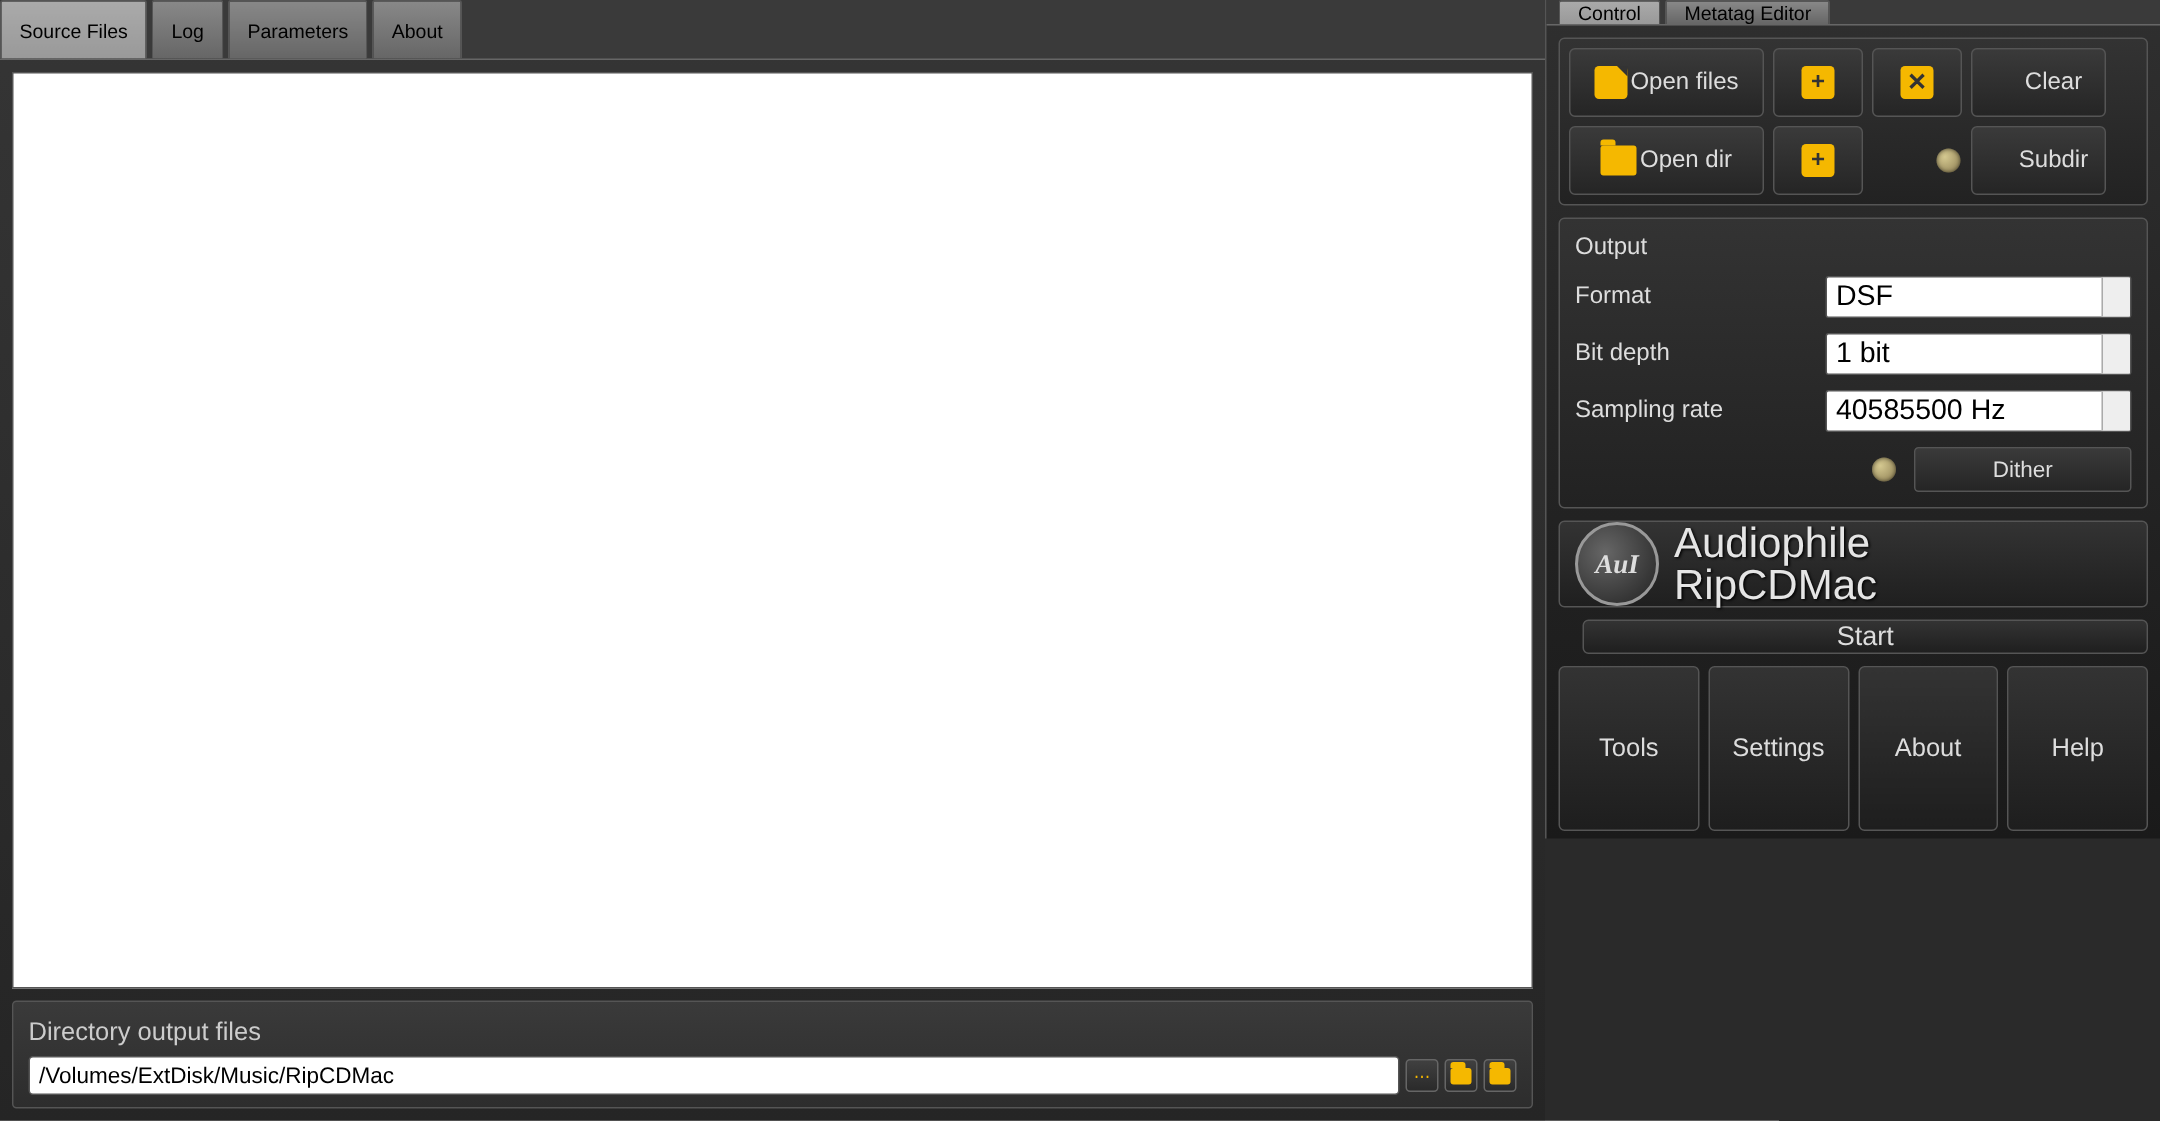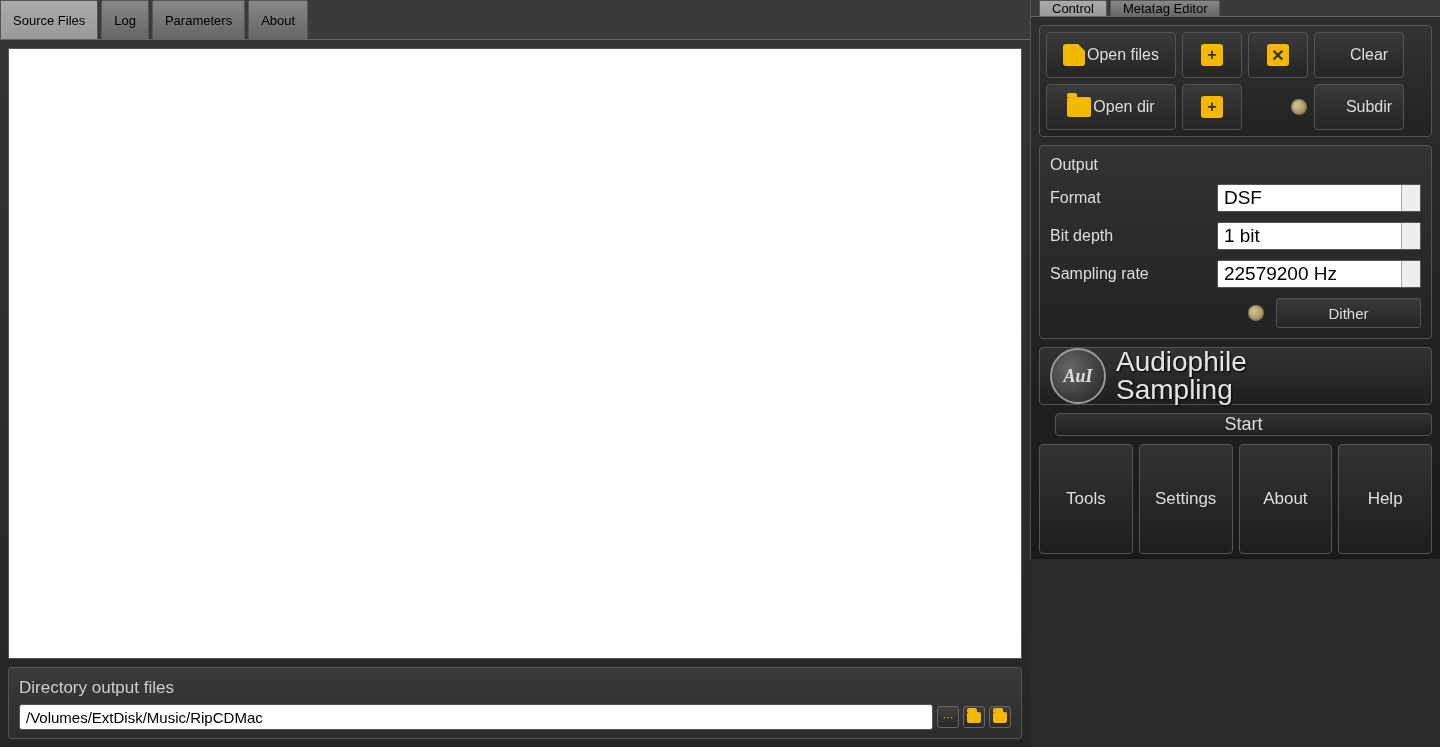--- a/index.html
+++ b/index.html
@@ -372,33 +372,33 @@
     <div class="out-row">
       <div class="out-label">Format</div>
       <div class="out-select">DSF</div>
     </div>
     <div class="out-row">
       <div class="out-label">Bit depth</div>
       <div class="out-select">1 bit</div>
     </div>
     <div class="out-row">
       <div class="out-label">Sampling rate</div>
-      <div class="out-select">22579200 Hz</div>
+      <div class="out-select">40585500 Hz</div>
     </div>
     <div class="dither-row">
       <span class="led"></span>
       <div class="dither-btn">Dither</div>
     </div>
   </div>
 
   <div class="logo-box">
     <div class="logo-badge">AuI</div>
     <div class="logo-text">
       <div>Audiophile</div>
-      <div>Sampling</div>
+      <div>RipCDMac</div>
     </div>
   </div>
 
   <div class="start-box">Start</div>
 
   <div class="bottom-buttons">
     <div class="bot-btn">Tools</div>
     <div class="bot-btn">Settings</div>
     <div class="bot-btn">About</div>
     <div class="bot-btn">Help</div>

